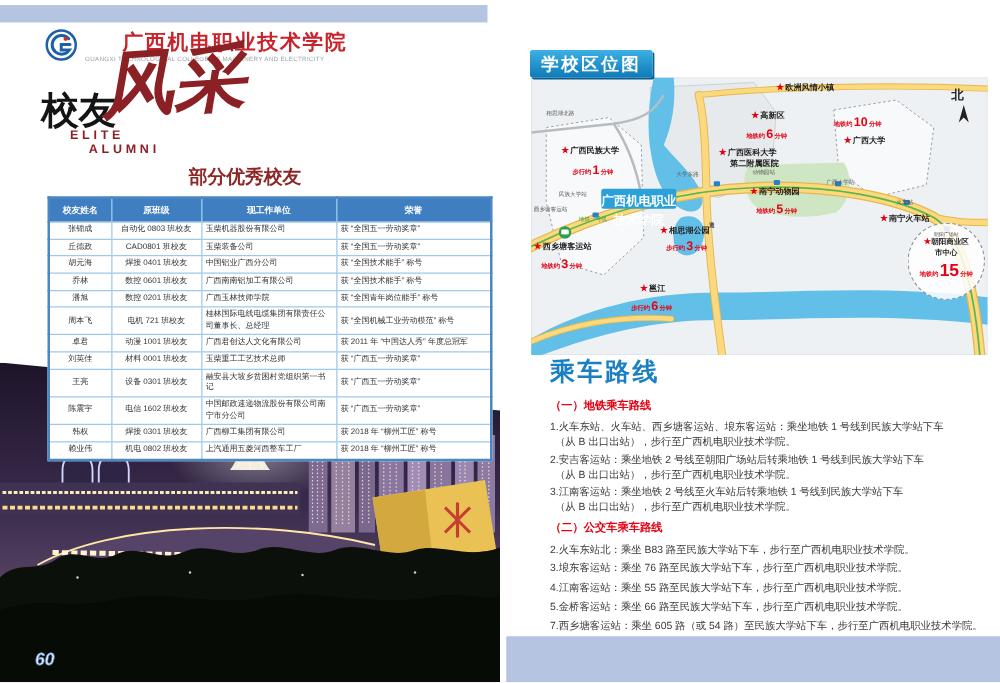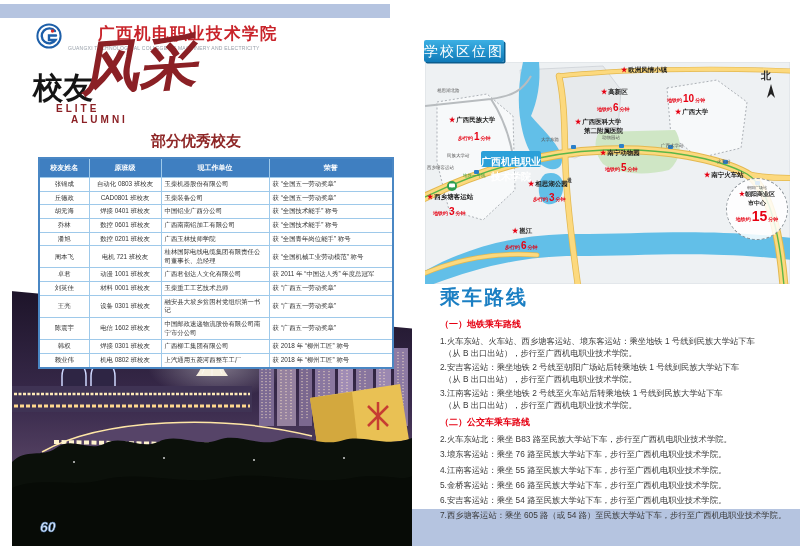--- a/index.html
+++ b/index.html
@@ -29,25 +29,25 @@
   .alumni-table th{background:#3f7fc1;color:#fff;font-size:7px;font-weight:bold;padding:4px 1px;
                    border:1px solid #9ec9ea;text-align:center;}
   .alumni-table td{font-size:6.4px;color:#333;padding:2px 3px;border:1px solid #9ec9ea;background:#fff;
                    text-align:center;line-height:1.35;word-break:break-all;}
   .alumni-table td.c2,.alumni-table td.c3{text-align:left;}
   .alumni-table col.w0{width:50px}.alumni-table col.w1{width:72px}
   .alumni-table col.w2{width:108px}.alumni-table col.w3{width:124px}
 
   
   .photo{position:absolute;left:0;top:290px;width:400px;height:256px;z-index:1;
-         clip-path:polygon(0 0,100% 15%,100% 100%,0 100%);padding-left:12px;}
-
-  
-  .map-title{position:absolute;left:424px;top:40px;width:80px;height:22px;z-index:5;
-             background:linear-gradient(180deg,#3cb0e4,#0f7ab8);color:#fff;font-size:14px;font-weight:normal;
+         clip-path:polygon(0 0,100% 15%,100% 100%,0 100%);}
+
+  
+  .map-title{position:absolute;left:424px;top:40px;width:98px;height:22px;z-index:5;
+             background:linear-gradient(180deg,#3cb0e4,#0f7ab8);color:#fff;font-size:14px;font-weight:bold;
              letter-spacing:2px;text-align:center;line-height:22px;border-radius:2px;box-shadow:1.5px 1.5px 0 #0b5d8e;}
   .map{position:absolute;left:425px;top:62px;width:365px;height:222px;z-index:2;}
   .map-bg{position:absolute;left:0;top:0;}
   .map-overlay{position:absolute;left:0;top:0;width:365px;height:222px;}
   .poi{position:absolute;font-size:6.5px;font-weight:bold;color:#1d1d1d;white-space:nowrap;}
   .poi .star{color:#e60012;font-size:7px;margin-right:1px;}
   .poi-l2{padding-left:9px;}
   .ptime{position:absolute;color:#e60012;font-size:5px;font-weight:bold;white-space:nowrap;}
   .ptime .num{font-size:10px;margin:0 1px;}
   .stn{position:absolute;font-size:4.5px;color:#555;white-space:nowrap;}
@@ -374,18 +374,17 @@
           <div>3.江南客运站：乘坐地铁 2 号线至火车站后转乘地铁 1 号线到民族大学站下车</div>
           <div class="l2">（从 B 出口出站），步行至广西机电职业技术学院。</div>
         </div>
       </div>
     <div class="sub">（二）公交车乘车路线</div>
     <div class="bus-list">
         <div class="route-item">2.火车东站北：乘坐 B83 路至民族大学站下车，步行至广西机电职业技术学院。</div>
         <div class="route-item">3.埌东客运站：乘坐 76 路至民族大学站下车，步行至广西机电职业技术学院。</div>
         <div class="route-item">4.江南客运站：乘坐 55 路至民族大学站下车，步行至广西机电职业技术学院。</div>
         <div class="route-item">5.金桥客运站：乘坐 66 路至民族大学站下车，步行至广西机电职业技术学院。</div>
-        <div class="route-item">6.安吉客运站：乘坐 54 路至民族大学站下车，步行至广西机电职业技术学院。</div>
         <div class="route-item">7.西乡塘客运站：乘坐 605 路（或 54 路）至民族大学站下车，步行至广西机电职业技术学院。</div>
       </div>
   </section>
 
 </div>
 
 </body></html>

